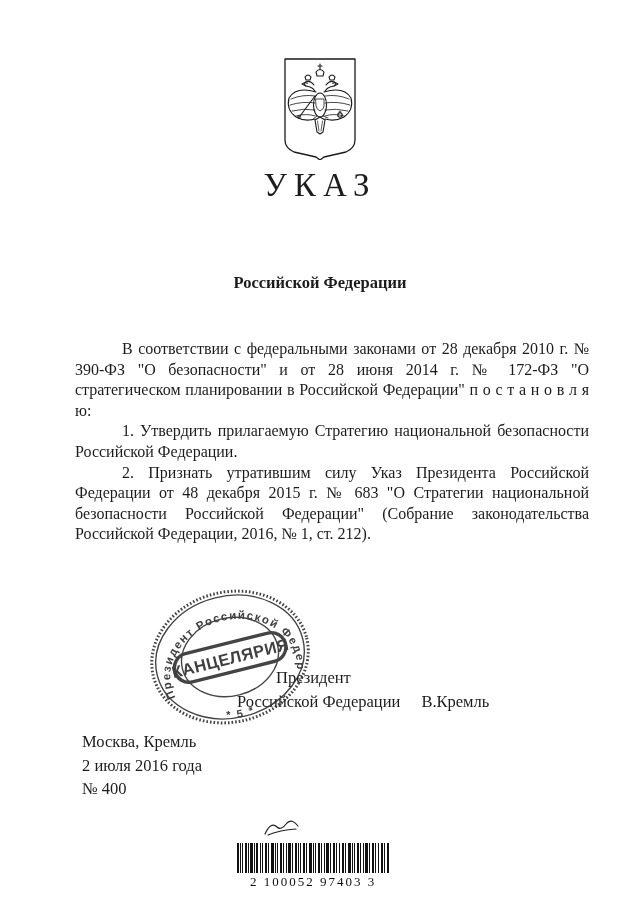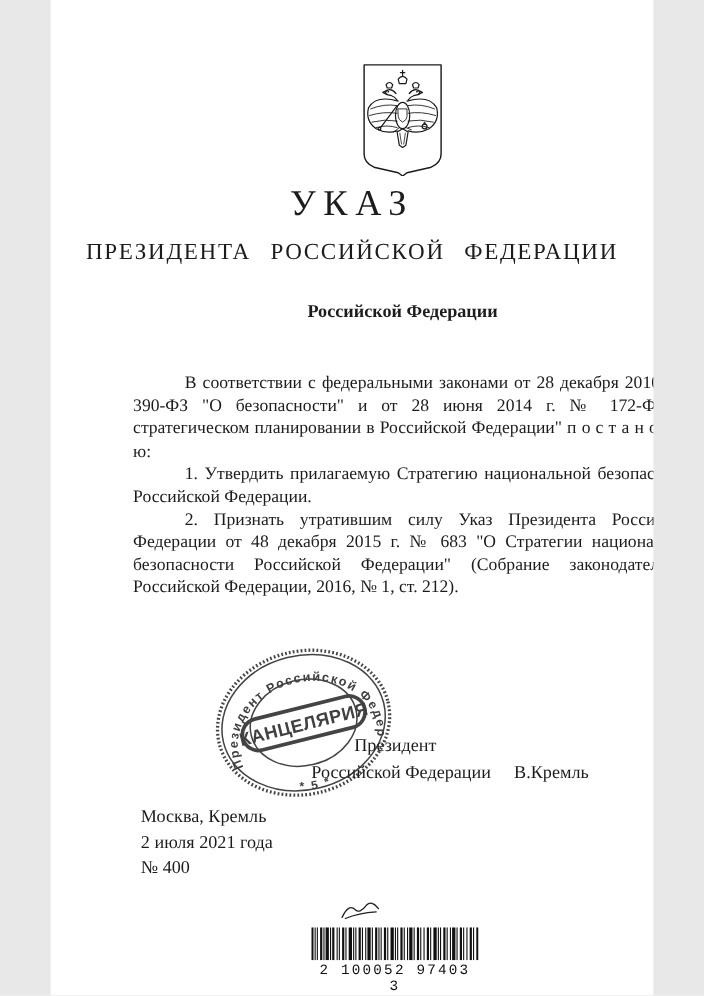--- a/index.html
+++ b/index.html
@@ -1,18 +1,18 @@
 <!DOCTYPE html>
 <html lang="ru"><head>
 <meta charset="utf-8">
 <style>
   html,body{margin:0;padding:0;background:#e8e8e8;}
   .page{
     position:relative;
-    width:548px;height:905px;
+    width:640px;height:905px;
     margin:0 auto;
     background:#ffffff;
     overflow:hidden;
     font-family:"Liberation Serif",serif;
     color:#1c1c1c;
   }
   
   .emblem{position:absolute;left:276px;top:58px;width:88px;height:102px;}
   .emblem svg{display:block;width:100%;height:100%;}
   
@@ -59,21 +59,21 @@
     position:absolute;left:82px;top:730px;
     font-size:16.5px;line-height:23.5px;
   }
   .issued div{margin:0;}
   
   .squiggle{position:absolute;left:262px;top:817px;width:40px;height:22px;}
   .barcode{position:absolute;left:237px;top:843px;width:152px;}
   .barcode svg{display:block;}
   .barcode-digits{
     text-align:center;
-    font-family:Liberation Mono, monospace;
+    font-family:Liberation Serif, serif;
     font-size:13px;letter-spacing:2px;
     margin-top:1px;color:#111;
   }
 </style>
 </head>
 <body>
 
 <div class="page">
 
   <div class="emblem">
@@ -101,21 +101,20 @@
         <path d="M39 38 L24 58"></path>
         <circle cx="23" cy="59" r="1.2"></circle>
         <circle cx="64" cy="57" r="2.2"></circle>
         <path d="M64 53 V55 M63 54 H65" stroke-width="0.8"></path>
         <path d="M41 58 L36 62 M47 58 L52 60" stroke-width="0.8"></path>
       </g>
     </svg>
   </div>
 
   <div class="decree-title">УКАЗ</div>
-  <div class="issuer-line">ПРЕЗИДЕНТА РОССИЙСКОЙ ФЕДЕРАЦИИ</div>
 
   <div class="subject">
     <div>Российской Федерации</div>
   </div>
 
   <div class="body-text">
     <p>В соответствии с федеральными законами от 28 декабря 2010 г. № 390-ФЗ "О безопасности" и от 28 июня 2014 г. № 172-ФЗ "О стратегическом планировании в Российской Федерации" п о с т а н о в л я ю:</p>
     <p>1. Утвердить прилагаемую Стратегию национальной безопасности Российской Федерации.</p>
     <p>2. Признать утратившим силу Указ Президента Российской Федерации от 48 декабря 2015 г. № 683 "О Стратегии национальной безопасности Российской Федерации" (Собрание законодательства Российской Федерации, 2016, № 1, ст. 212).</p>
   </div>
@@ -145,21 +144,21 @@
       </text>
       <text font-size="11" font-weight="bold" letter-spacing="2">
         <textPath href="#ringBottom" startOffset="8">* 5 *</textPath>
       </text>
       <text x="82" y="77" text-anchor="middle" font-size="16.5" font-weight="bold" letter-spacing="0.5">КАНЦЕЛЯРИЯ</text>
     </svg>
   </div>
 
   <div class="issued">
     <div>Москва, Кремль</div>
-    <div>2 июля 2021 года</div>
+    <div>2 июля 2016 года</div>
     <div>№ 400</div>
   </div>
 
   <div class="squiggle">
     <svg viewBox="0 0 40 22" width="40" height="22" aria-hidden="true">
       <path d="M3 17 Q9 4 15 10 Q19 14 25 6 Q30 1 36 9 M6 18 Q18 13 34 12" fill="none" stroke="#222" stroke-width="1.2" stroke-linecap="round"></path>
     </svg>
   </div>
 
   <div class="barcode">

